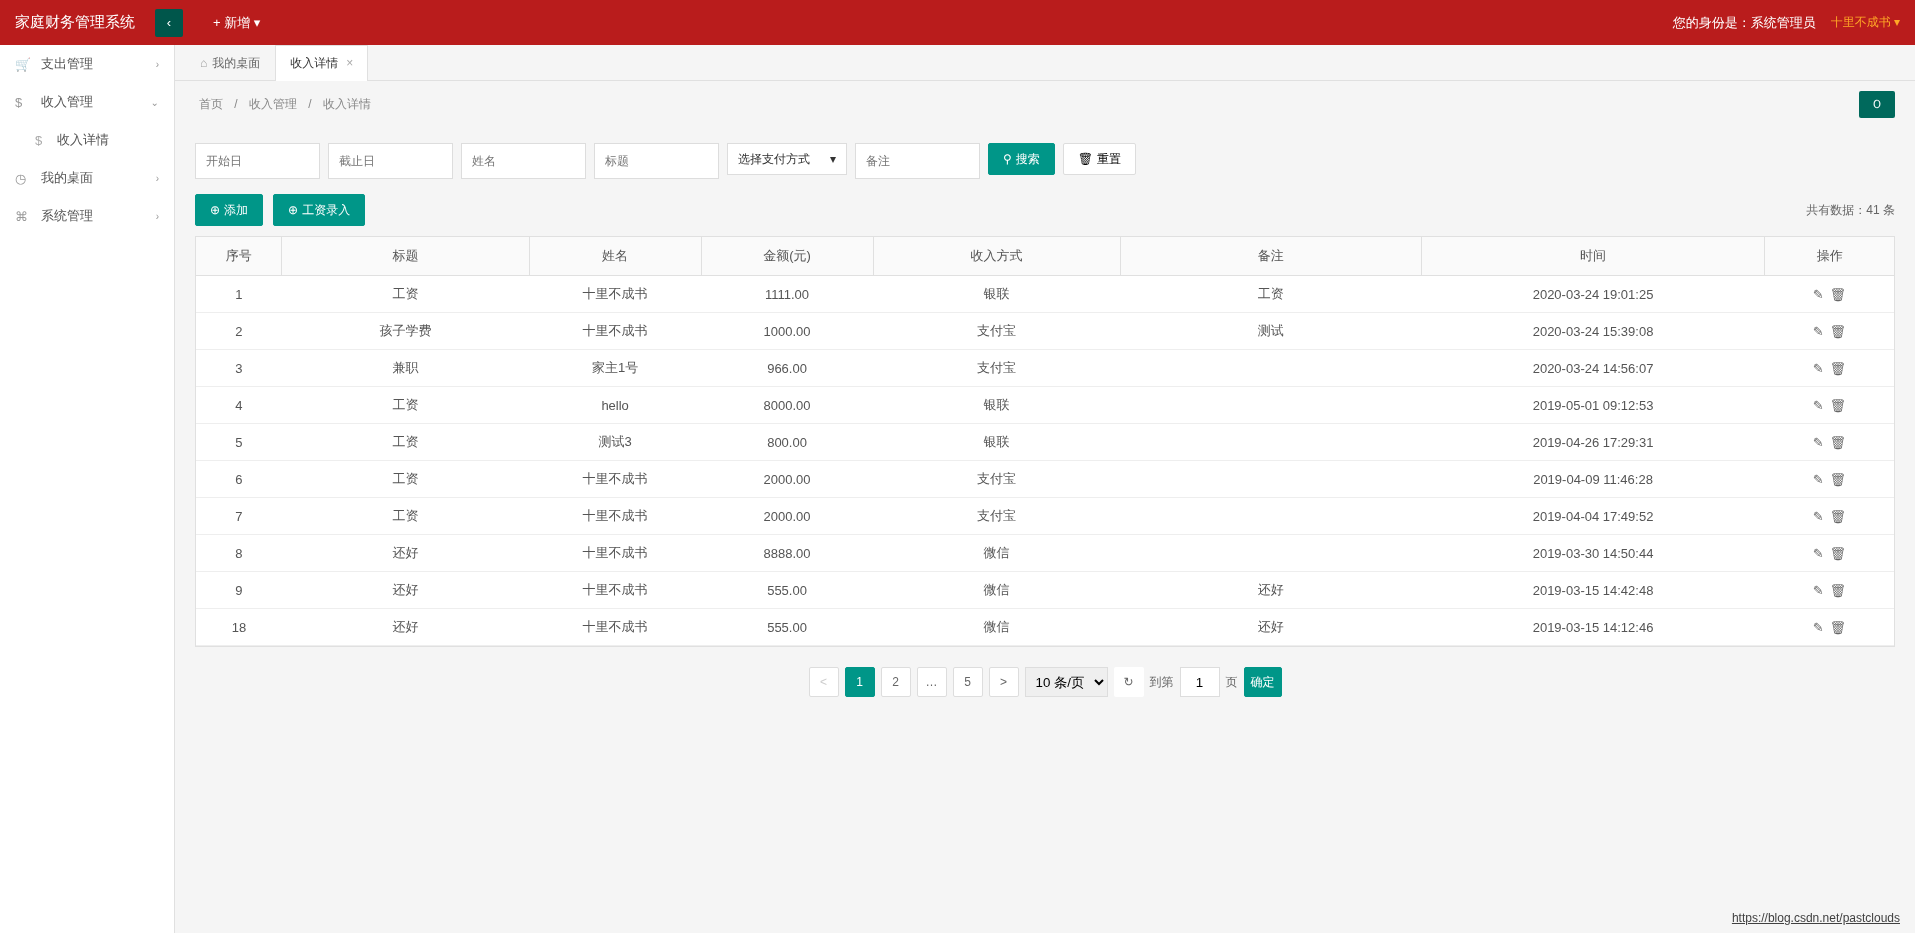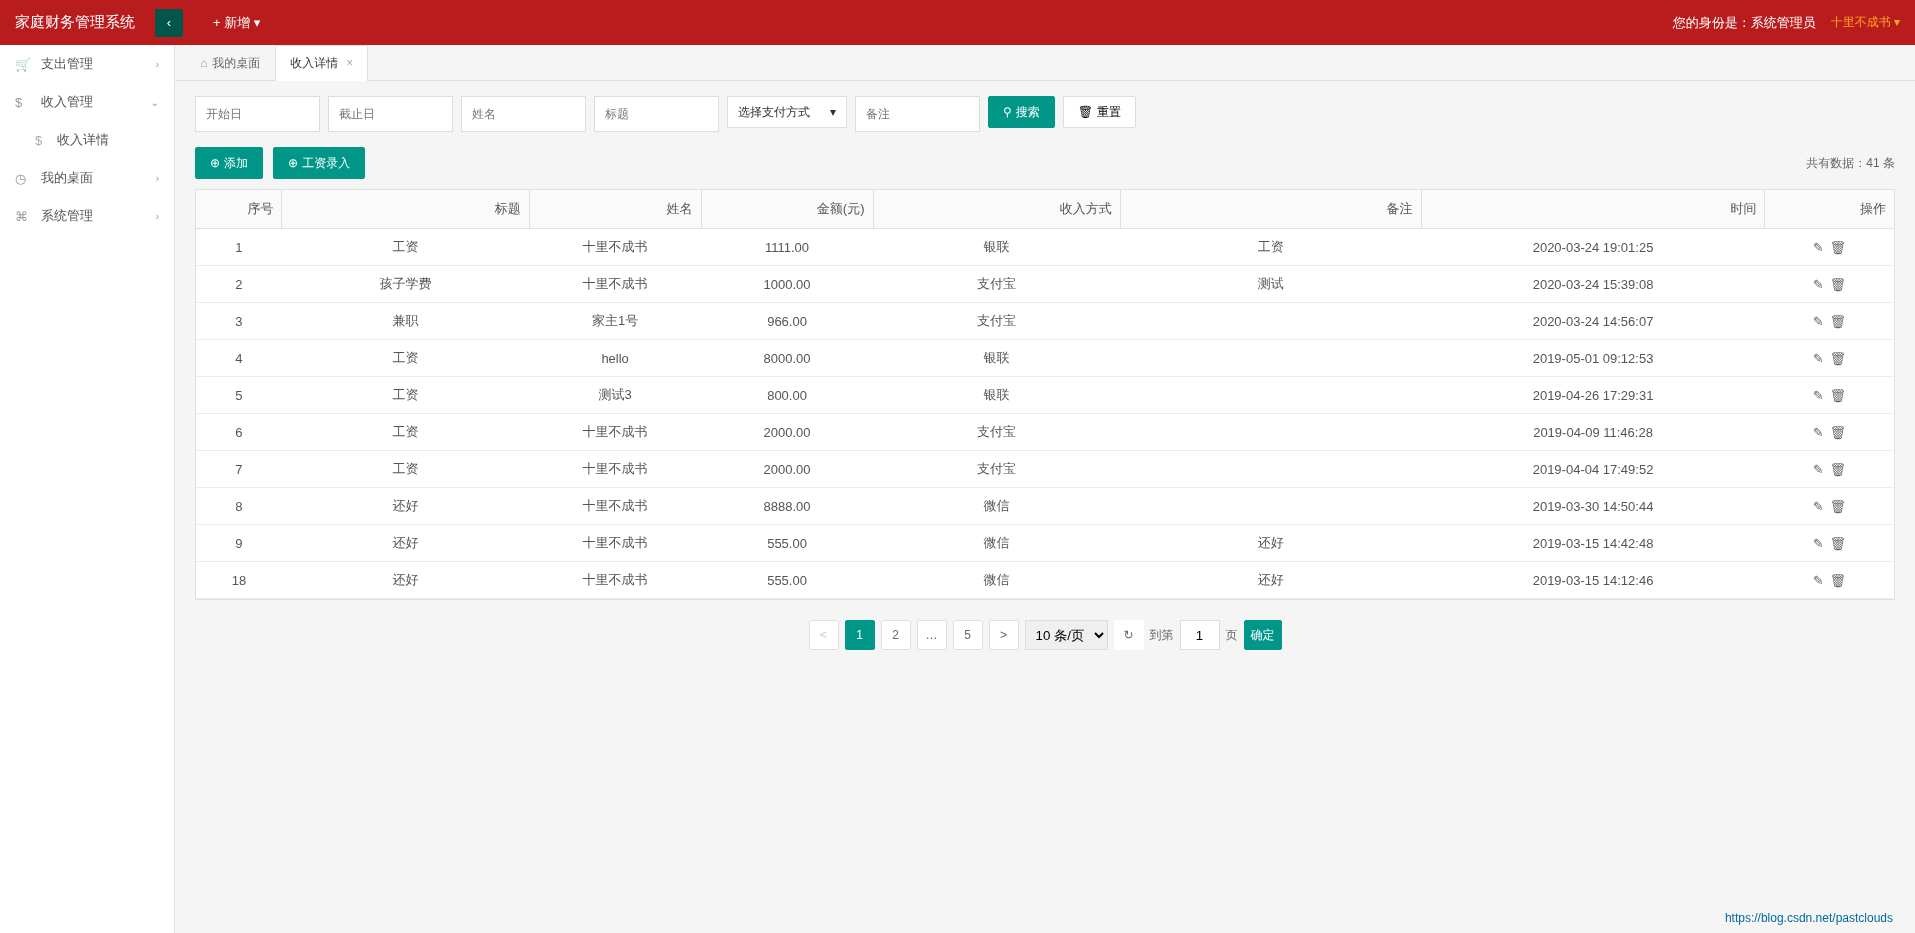--- a/index.html
+++ b/index.html
@@ -33,31 +33,31 @@
 .filter-bar { padding: 15px 20px 5px; background: #f5f5f5; display: flex; gap: 8px; flex-wrap: wrap; }
 .filter-bar input, .filter-bar select { height: 36px; padding: 0 10px; border: 1px solid #ddd; font-size: 12px; width: 125px; background: #fff; }
 .pay-select { display: flex; align-items: center; border: 1px solid #ddd; background: #fff; height: 32px; padding: 0 10px; width: 120px; justify-content: space-between; cursor: pointer; font-size: 12px; }
 .btn { height: 32px; padding: 0 14px; border: 1px solid #ddd; background: #fff; cursor: pointer; display: inline-flex; align-items: center; font-size: 12px; gap: 4px; border-radius: 2px; }
 .btn.primary { background: #009688; color: #fff; border-color: #009688; }
 .action-bar { padding: 10px 20px; background: #f5f5f5; display: flex; align-items: center; }
 .action-bar .btn { margin-right: 10px; }
 .action-bar .total { margin-left: auto; font-size: 12px; color: #666; }
 .table-wrap { margin: 0 20px; background: #fff; border: 1px solid #e0e0e0; }
 table { width: 100%; border-collapse: collapse; font-size: 13px; }
-th { background: #fafafa; padding: 10px 8px; text-align: right; border-bottom: 1px solid #e0e0e0; border-right: 1px solid #e0e0e0; font-weight: normal; color: #555; }
+th { background: #fafafa; padding: 10px 8px; text-align: center; border-bottom: 1px solid #e0e0e0; border-right: 1px solid #e0e0e0; font-weight: normal; color: #555; }
 th:last-child { border-right: none; }
 td { padding: 9px 8px; text-align: center; border-bottom: 1px solid #eee; color: #555; }
 .op-icon { cursor: pointer; color: #666; margin: 0 3px; font-size: 13px; }
 .pagination { display: flex; align-items: center; justify-content: center; padding: 20px; gap: 6px; font-size: 12px; color: #666; }
 .page-btn { min-width: 30px; height: 30px; border: 1px solid #ddd; background: #fff; display: flex; align-items: center; justify-content: center; cursor: pointer; border-radius: 2px; padding: 0 6px; }
 .page-btn.active { background: #009688; color: #fff; border-color: #009688; }
 .page-btn.disabled { color: #ccc; cursor: not-allowed; }
 .page-select { height: 30px; border: 1px solid #ddd; padding: 0 6px; }
 .page-input { width: 40px; height: 30px; border: 1px solid #ddd; text-align: center; }
-.watermark { position: fixed; bottom: 8px; right: 22px; color: #0369a1; font-size: 12px; }
+.watermark { position: fixed; bottom: 8px; right: 15px; color: #404040; font-size: 12px; text-decoration: underline; }
 </style>
 </head>
 <body>
 
 <div class="header">
   <div class="title">家庭财务管理系统</div>
   <div class="collapse-btn">‹</div>
   <div class="add-new"><span>+ 新增</span> ▾</div>
   <div class="spacer"></div>
   <div class="role">您的身份是：系统管理员</div>
@@ -98,20 +98,24 @@
           <span class="home-icon">⌂</span>
           <span>我的桌面</span>
         </div>
         <div class="tab active">
           <span>收入详情</span>
           <span class="close">×</span>
         </div>
       </div>
 
     <div class="content">
+      <div class="breadcrumb-bar">
+        <div class="breadcrumb" id="breadcrumb"><span>首页</span><span> / </span><span>收入管理</span><span> / </span><span>收入详情</span></div>
+        <div class="refresh-btn">Ｏ</div>
+      </div>
 
       <div class="filter-bar">
         <input placeholder="开始日" style="">
         <input placeholder="截止日" style="">
         <input placeholder="姓名" style="">
         <input placeholder="标题" style="">
         <div class="pay-select">
           <span>选择支付方式</span>
             <span>▾</span>
         </div>

